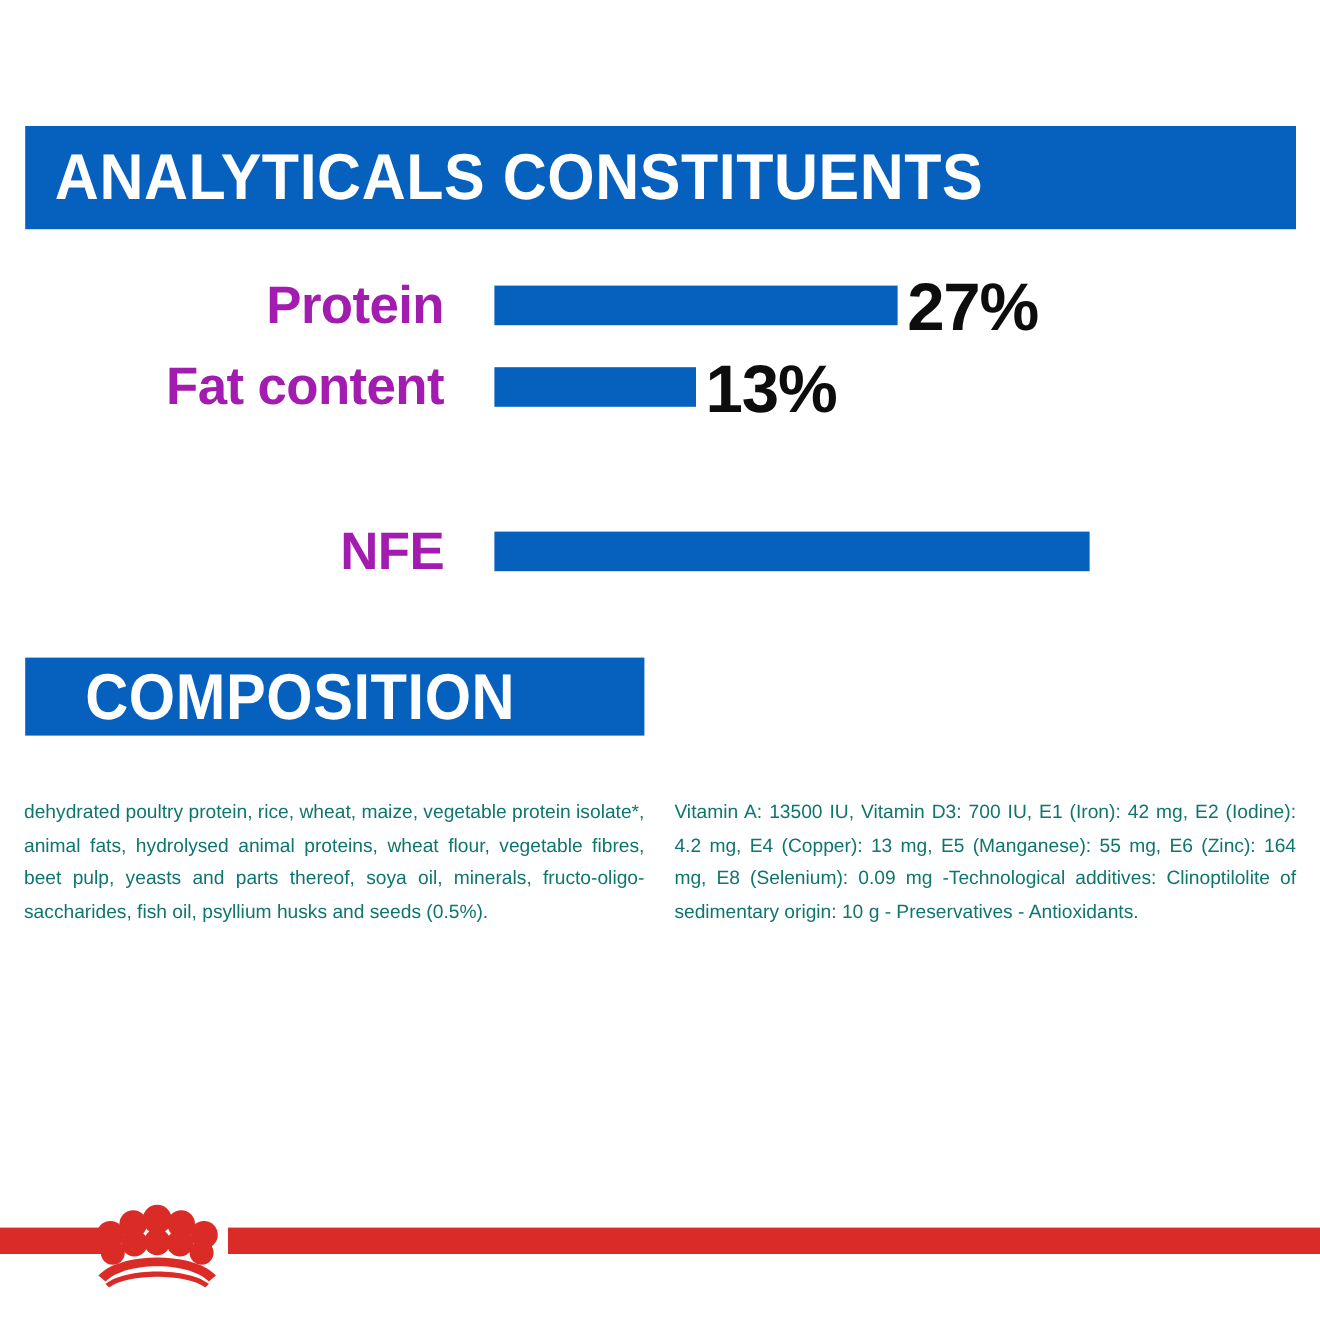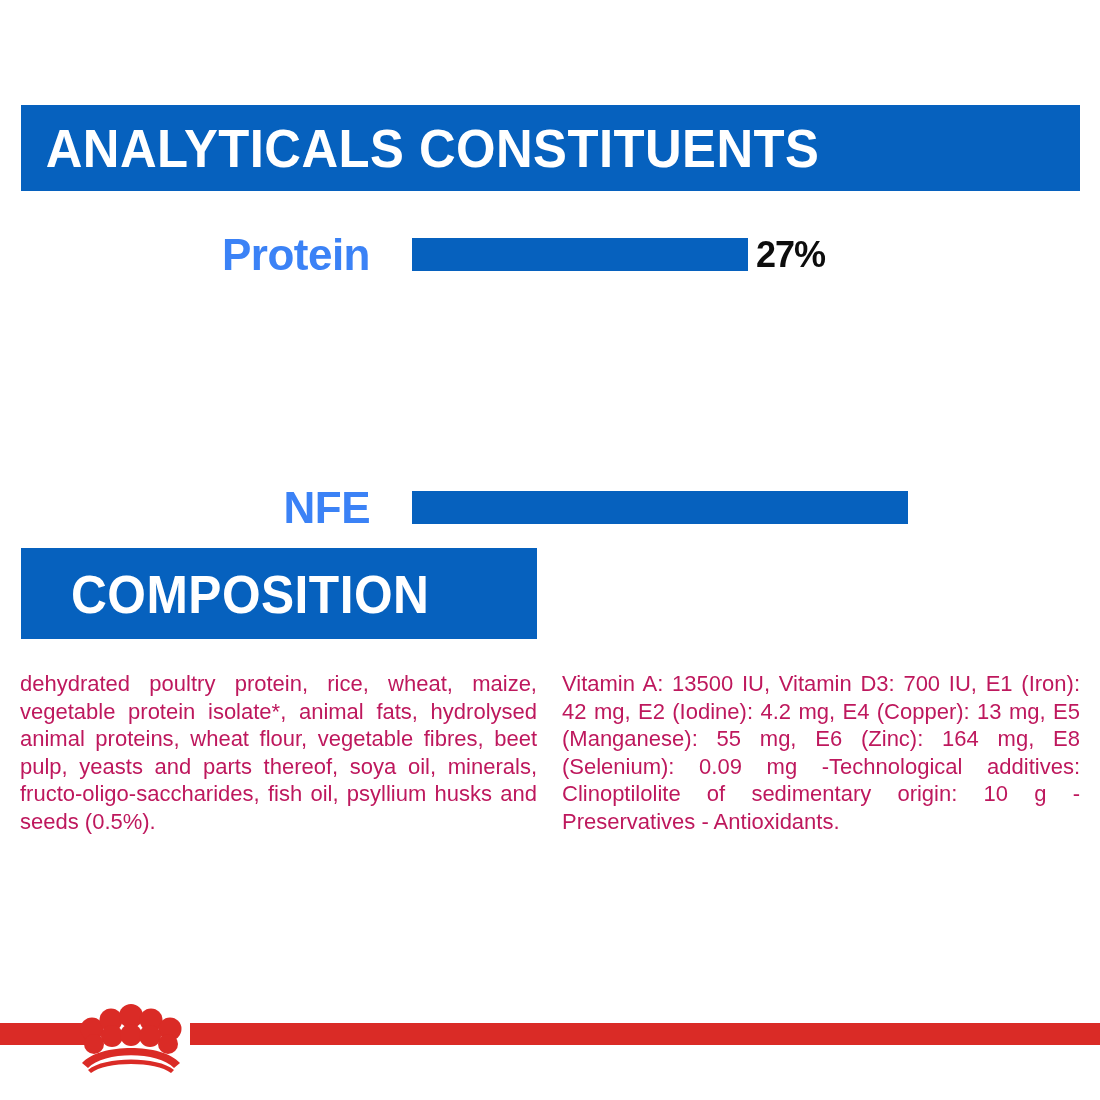--- a/index.html
+++ b/index.html
@@ -25,51 +25,51 @@
     letter-spacing:0.5px;
     font-family:"Liberation Sans", sans-serif;
     transform:scaleX(0.92);
     transform-origin:left center;
     white-space:nowrap;
   }
 
   #hdr-analyticals{left:21px;top:105px;width:1059px;height:86px;justify-content:flex-start;}
   #hdr-analyticals .htitle{font-size:54px;transform:scaleX(0.94);transform-origin:center;}
 
-  #hdr-composition{left:21px;top:548px;width:516px;height:91px;}
+  #hdr-composition{left:21px;top:548px;width:516px;height:65px;}
   #hdr-composition .htitle{font-size:54px;margin-left:50px;}
 
   #hdr-additives{left:560px;top:548px;width:520px;height:91px;}
   #hdr-additives .htitle{font-size:54px;margin-left:20px;display:flex;align-items:baseline;}
   #hdr-additives .sub{font-size:29px;font-weight:700;margin-left:12px;letter-spacing:0px;}
 
   
   #chart{position:absolute;left:0;top:225px;width:1100px;height:260px;}
   .row{position:absolute;left:0;width:1100px;height:60px;display:flex;align-items:center;}
   .row .rlabel{
     position:absolute;left:0;width:370px;text-align:right;
-    font-size:44px;font-weight:700;color:#3b82f6;
+    font-size:44px;font-weight:700;color:#a21caf;
     letter-spacing:-0.5px;
     font-family:"Liberation Sans", sans-serif;
   }
   .row .rbar{
     position:absolute;left:412px;height:33px;background:#0661be;top:13px;
   }
   .row .rval{
-    position:absolute;font-size:36px;font-weight:700;color:#0d0d0d;
+    position:absolute;font-size:56px;font-weight:700;color:#0d0d0d;
     letter-spacing:-1px;
     font-family:"Liberation Sans", sans-serif;
   }
 
   
   .body-text{
     position:absolute;
-    font-size:22px;
+    font-size:16px;
     line-height:27.5px;
-    color:#be185d;
+    color:#0f766e;
     text-align:justify;
     font-family:"Liberation Sans", sans-serif;
     hyphens:none;
   }
   #txt-composition{left:20px;top:648px;width:517px;}
   #txt-additives{left:562px;top:648px;width:518px;}
 
   
   #footer{position:absolute;left:0;top:1015px;width:1100px;height:40px;}
   .rule{position:absolute;top:8px;height:22px;background:#da2b26;}
@@ -87,23 +87,28 @@
   </div>
 
   <div id="chart">
 
     <div class="row" style="top:0px;">
       <span class="rlabel">Protein</span>
       <span class="rbar" style="width:336px;"></span>
       <span class="rval" style="left:756px;">27%</span>
     </div>
 
+    <div class="row" style="top:68px;">
+      <span class="rlabel">Fat content</span>
+      <span class="rbar" style="width:168px;"></span>
+      <span class="rval" style="left:588px;">13%</span>
+    </div>
 
 
-    <div class="row" style="top:205px;margin-top:48px;">
+    <div class="row" style="top:205px;">
       <span class="rlabel">NFE</span>
       <span class="rbar" style="width:496px;"></span>
     </div>
 
   </div>
 
   <div class="blue-bar" id="hdr-composition">
     <span class="htitle">COMPOSITION</span>
   </div>
 

